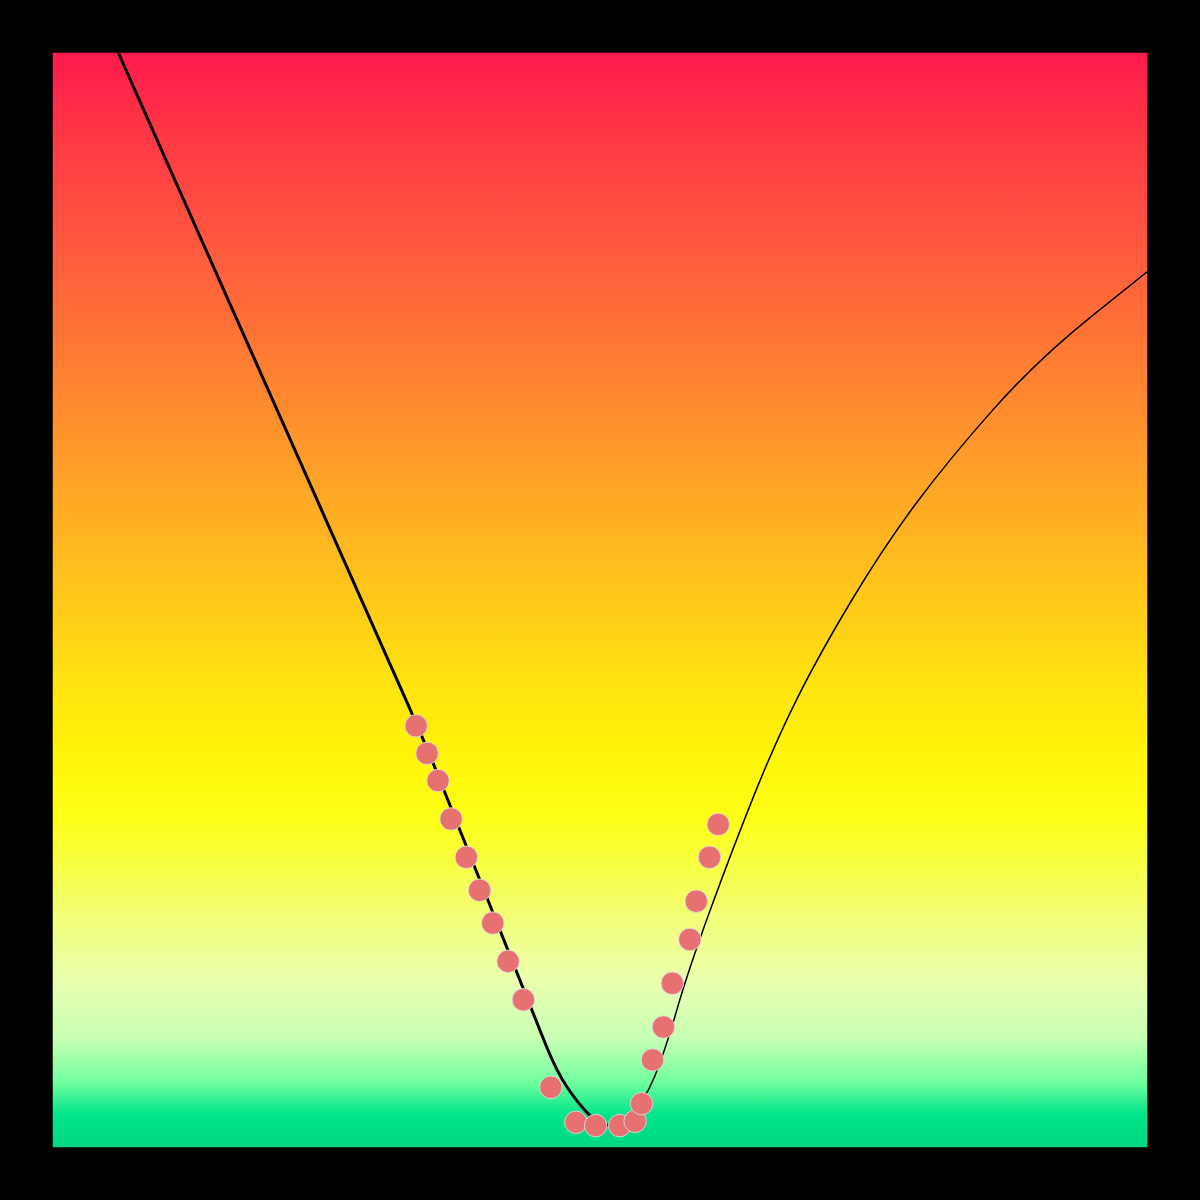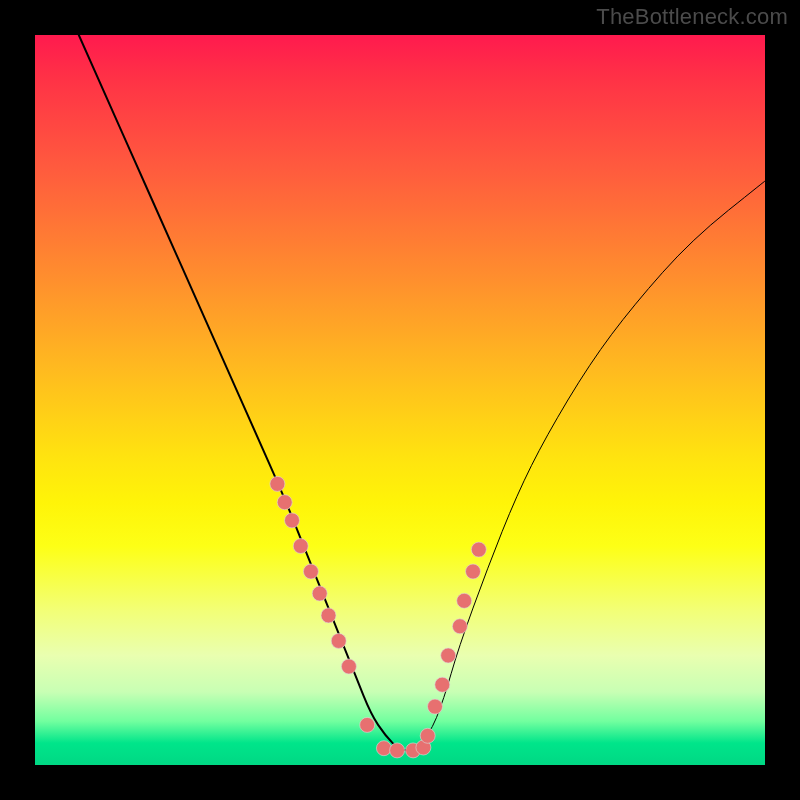--- a/index.html
+++ b/index.html
@@ -78,21 +78,20 @@
   .dot {
     fill: #e77070;
     stroke: #dcdcdc;
     stroke-width: 0.6;
   }
 </style>
 </head>
 <body>
 
 <div class="frame">
-  <div class="watermark">TheBottleneck.com</div>
 
   <div class="plot">
     <div class="gradient"></div>
     <svg class="overlay" viewBox="0 0 730 730">
       <path id="curve-left" class="curve" d="M 43.8,0 Q 73,65.69999999999993 87.6,98.55000000000001 Q 102.2,131.4000000000001 116.80000000000001,164.25000000000006 Q 131.4,197.10000000000002 146,229.95000000000002 Q 160.6,262.8 175.2,295.65 Q 189.8,328.49999999999994 204.4,361.34999999999997 Q 219,394.2 233.60000000000002,427.04999999999995 Q 248.20000000000002,459.9 255.5,478.15 Q 262.8,496.4 270.1,514.65 Q 277.4,532.9 284.7,551.15 Q 292,569.4 299.29999999999995,587.65 Q 306.59999999999997,605.9 313.9,624.15 Q 321.2,642.4 328.5,660.65 Q 335.8,678.9 343.1,689.8499999999999 Q 350.4,700.8 357.7,708.0999999999999 Q 365,715.4 372.3,715.4 T 379.6,715.4"></path>
       <path id="curve-right" class="curve right" d="M 379.6,715.4 Q 394.20000000000005,700.8 401.5,682.55 Q 408.8,664.3 416.1,638.75 Q 423.4,613.2 438,573.05 Q 452.6,532.9 467.20000000000005,496.4 Q 481.8,459.9 496.4,430.7 Q 510.99999999999994,401.5 532.9,365 Q 554.8,328.49999999999994 576.6999999999999,299.29999999999995 Q 598.5999999999999,270.1 627.8,237.25 Q 657,204.39999999999998 693.5,175.2 T 730,146"></path>
       <g id="dots">
           <circle class="dot" cx="242.4" cy="448.9" r="7.5"></circle>
           <circle class="dot" cx="249.7" cy="467.2" r="7.5"></circle>
           <circle class="dot" cx="257.0" cy="485.4" r="7.5"></circle>

